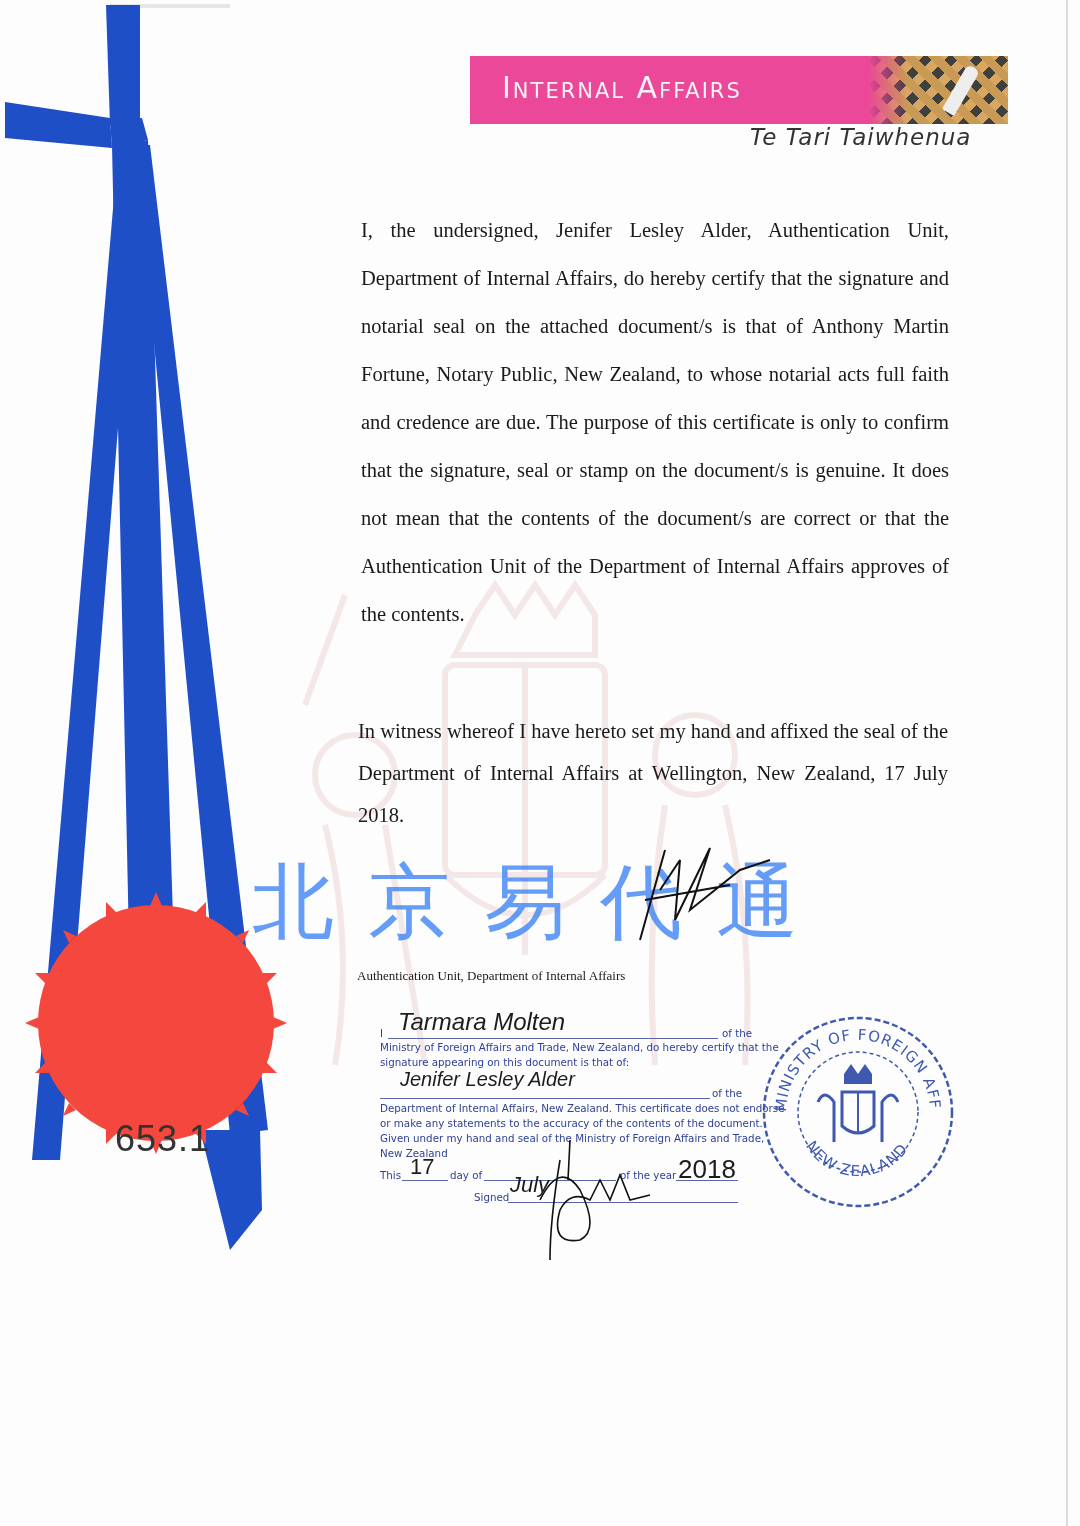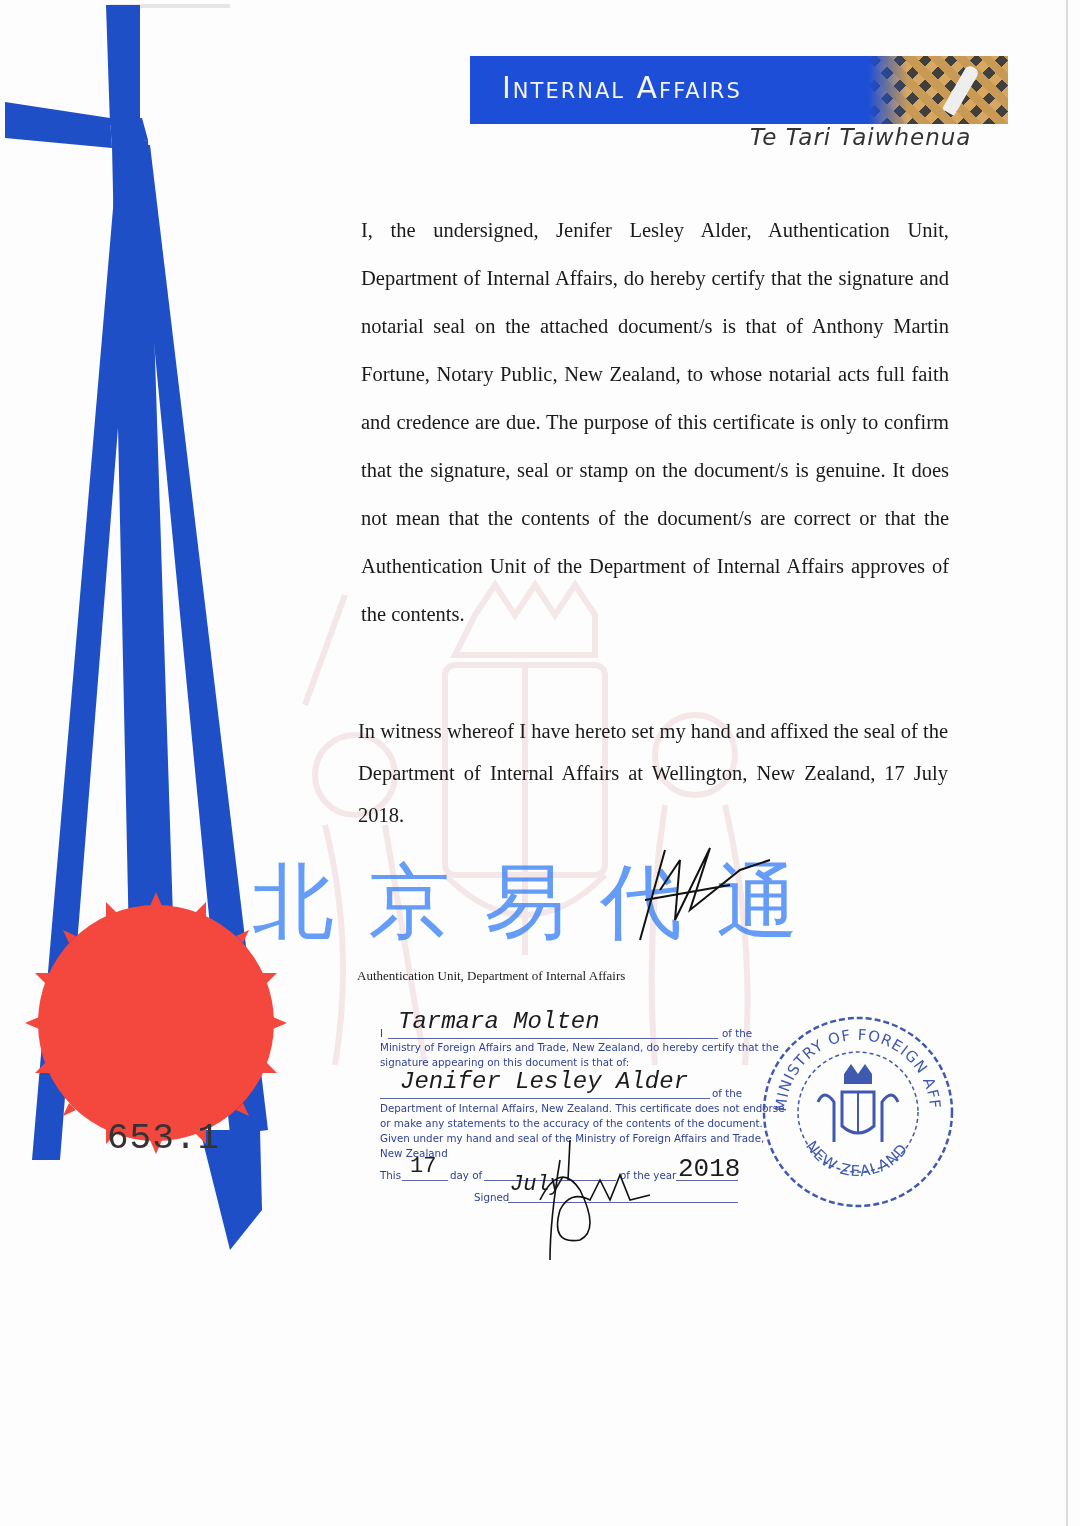--- a/index.html
+++ b/index.html
@@ -2,21 +2,21 @@
 <html><head>
 <meta charset="utf-8">
 <style>
   html,body{margin:0;padding:0;}
   body{width:1080px;height:1526px;background:#fdfdfd;position:relative;overflow:hidden;font-family:"Liberation Serif","DejaVu Serif",serif;color:#1a1a1a;}
   .page{position:absolute;left:0;top:0;width:1080px;height:1526px;}
   .edge-right{position:absolute;left:1066px;top:0;width:2px;height:1526px;background:#dcdcdc;}
   .edge-top{position:absolute;left:110px;top:4px;width:120px;height:4px;background:#e6e6e6;}
 
   
-  .banner{position:absolute;left:470px;top:56px;width:538px;height:68px;background:#1d4ed8;}
+  .banner{position:absolute;left:470px;top:56px;width:538px;height:68px;background:#ec4899;}
   .banner-title{position:absolute;left:32px;top:12px;color:#f4f4f4;font-family:"DejaVu Sans","Liberation Sans",sans-serif;font-size:30px;letter-spacing:2px;font-variant:small-caps;line-height:40px;}
   .banner-weave{position:absolute;right:0;top:0;width:140px;height:68px;overflow:hidden;
     background:
       repeating-linear-gradient(45deg,#c89a55 0 9px,transparent 9px 18px),
       repeating-linear-gradient(-45deg,#d8a862 0 9px,#3f3f3d 9px 18px);
     -webkit-mask-image:linear-gradient(90deg,transparent 0,#000 40px);mask-image:linear-gradient(90deg,transparent 0,#000 40px);}
   .banner-feather{position:absolute;right:40px;top:8px;width:14px;height:52px;background:#eee;transform:rotate(30deg);border-radius:6px 6px 2px 2px;}
   .subtitle{position:absolute;left:750px;top:124px;font-family:"DejaVu Sans","Liberation Sans",sans-serif;font-style:italic;font-size:23px;color:#333;letter-spacing:1px;}
 
   
@@ -27,27 +27,27 @@
   
   .coat-watermark{position:absolute;left:245px;top:555px;width:560px;height:560px;opacity:.12;}
   .cn-watermark{position:absolute;left:252px;top:848px;font-family:"DejaVu Sans",sans-serif;font-size:82px;letter-spacing:34px;color:#3b82f6;opacity:.78;}
   .dia-signature{position:absolute;left:620px;top:840px;}
 
   
   .ribbon{position:absolute;left:0;top:0;width:320px;height:1260px;}
 
   
   .red-seal{position:absolute;left:25px;top:892px;width:262px;height:262px;}
-  .seal-number{position:absolute;left:107px;top:1118px;font-family:Liberation Mono, monospace;font-size:36px;color:#333;letter-spacing:1px;}
+  .seal-number{position:absolute;left:115px;top:1118px;font-family:Liberation Sans, sans-serif;font-size:36px;color:#333;letter-spacing:1px;}
 
   
   .mfat{position:absolute;left:380px;top:1012px;width:380px;color:#2d3f97;font-family:"DejaVu Sans","Liberation Sans",sans-serif;}
   .mfat .small{font-size:10.3px;line-height:15px;}
   .line{position:absolute;border-bottom:1px solid #5a64a6;}
-  .hand{position:absolute;font-family:Liberation Mono, monospace;color:#1c1c1c;font-style:italic;text-align:right;}
+  .hand{position:absolute;font-family:Liberation Sans, sans-serif;color:#1c1c1c;font-style:italic;text-align:right;}
   .mfat-seal{position:absolute;left:758px;top:1012px;width:200px;height:200px;}
 </style>
 </head>
 <body>
 
 <div class="page">
   <div class="edge-top"></div>
   <div class="edge-right"></div>
 
   <svg class="coat-watermark" viewBox="0 0 560 560">
@@ -123,21 +123,21 @@
   <div class="seal-number">653.1</div>
 
   <div class="mfat">
     <span class="small" style="position:absolute;left:0;top:14px;">I</span>
     <div class="line" style="left:8px;top:26px;width:330px;"></div>
     <span class="hand" style="left:18px;top:-4px;font-size:24px;">Tarmara Molten</span>
     <span class="small" style="position:absolute;left:342px;top:14px;">of the</span>
     <div class="small" style="position:absolute;left:0;top:28px;white-space:nowrap;">Ministry of Foreign Affairs and Trade, New Zealand, do hereby certify that the</div>
     <div class="small" style="position:absolute;left:0;top:43px;white-space:nowrap;">signature appearing on this document is that of:</div>
     <div class="line" style="left:0;top:86px;width:330px;"></div>
-    <span class="hand" style="left:20px;top:56px;font-size:24px;">Jenifer Lesley Alder</span>
+    <span class="hand" style="left:20px;top:56px;font-size:20px;">Jenifer Lesley Alder</span>
     <span class="small" style="position:absolute;left:332px;top:74px;">of the</span>
     <div class="small" style="position:absolute;left:0;top:89px;white-space:nowrap;">Department of Internal Affairs, New Zealand. This certificate does not endorse</div>
     <div class="small" style="position:absolute;left:0;top:104px;white-space:nowrap;">or make any statements to the accuracy of the contents of the document.</div>
     <div class="small" style="position:absolute;left:0;top:119px;white-space:nowrap;">Given under my hand and seal of the Ministry of Foreign Affairs and Trade,</div>
     <div class="small" style="position:absolute;left:0;top:134px;">New Zealand</div>
     <span class="small" style="position:absolute;left:0;top:156px;">This</span>
     <div class="line" style="left:22px;top:168px;width:46px;"></div>
     <span class="hand" style="left:30px;top:142px;font-size:22px;font-style:normal;">17</span>
     <span class="small" style="position:absolute;left:70px;top:156px;">day of</span>
     <div class="line" style="left:104px;top:168px;width:132px;"></div>

